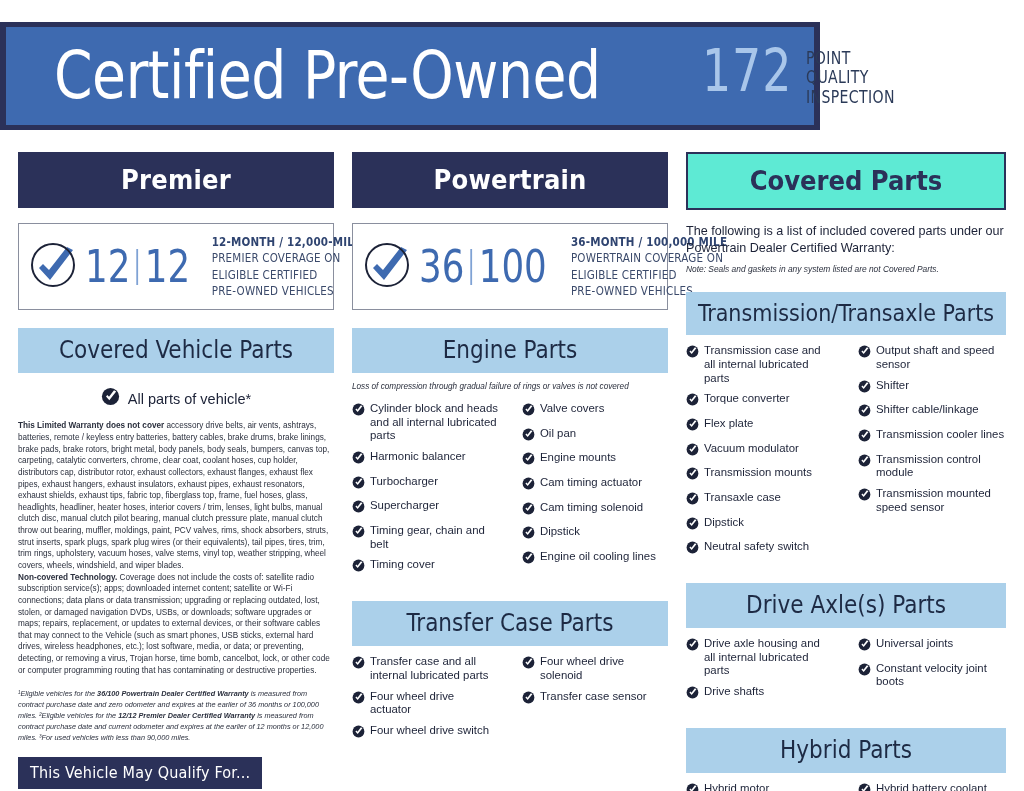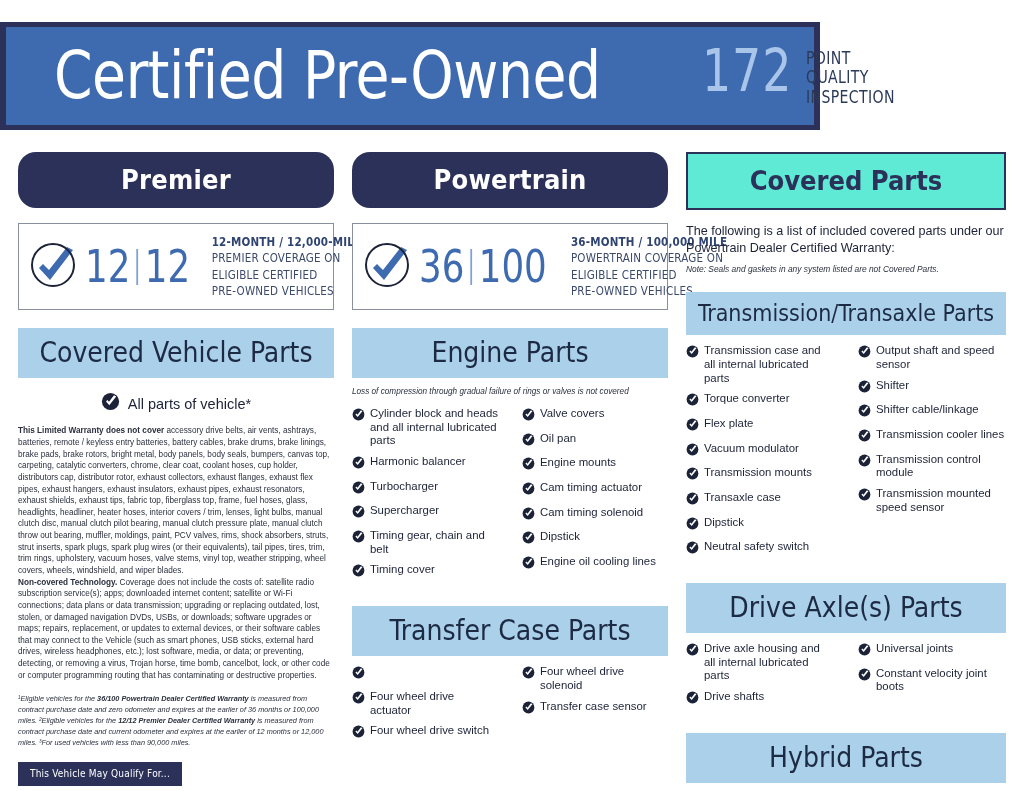--- a/index.html
+++ b/index.html
@@ -87,21 +87,20 @@
   
   .dark-bar {
     background: #2b3159;
     color: #ffffff;
     text-align: center;
     font-family: "Liberation Sans Narrow", "DejaVu Sans Condensed", "Liberation Sans", sans-serif;
     font-size: 27px;
     font-weight: bold;
     padding: 12px 4px 13px;
     letter-spacing: 0.2px;
-    border-radius: 18px;
   }
   
   .outline-bar {
     border: 2px solid #2b3159;
     background: #5eead4;
     color: #2b3159;
     text-align: center;
     font-family: "Liberation Sans Narrow", "DejaVu Sans Condensed", "Liberation Sans", sans-serif;
     font-size: 27px;
     font-weight: bold;
@@ -156,21 +155,21 @@
     white-space: nowrap;
   }
   .badge-text .b1 { font-weight: bold; color: #2f4470; }
 
   
   .light-bar {
     background: #abd0ea;
     color: #1d2a44;
     text-align: center;
     font-family: "Liberation Sans Narrow", "DejaVu Sans Condensed", "Liberation Sans", sans-serif;
-    font-size: 28px;
+    font-size: 24px;
     padding: 8px 4px 9px;
     margin-top: 18px;
   }
   .light-bar.tight { font-size: 23px; }
 
   
   .all-parts-row {
     display: flex;
     align-items: center;
     justify-content: center;
@@ -199,21 +198,21 @@
     color: #2a2f3d;
     margin-top: 13px;
   }
   .footnote b { font-style: italic; font-weight: bold; }
 
   .qualify-btn {
     display: inline-block;
     margin-top: 13px;
     background: #2b3159;
     color: #ffffff;
-    font-size: 10px;
+    font-size: 16px;
     padding: 6px 12px 7px;
     border: 0;
     font-family: "Liberation Sans Narrow", "DejaVu Sans Condensed", "Liberation Sans", sans-serif;
     letter-spacing: 0.2px;
     cursor: pointer;
   }
 
   
   .checklist {
     display: flex;
@@ -449,20 +448,21 @@
     </div>
 
     <div class="light-bar">Transfer Case Parts</div>
     <div class="checklist">
       <div class="cl-col">
           <div class="cl-item">
             <span class="cktick"><svg width="13" height="13" viewBox="0 0 19 19" aria-hidden="true">
                 <circle cx="9.5" cy="9.5" r="8.6" fill="#1c2237"></circle>
                 <path d="M5 9.6 L8.3 13.2 L15.2 4.6 L13 3.2 L8 9.7 L6.4 8 Z" fill="#ffffff"></path>
               </svg></span>
+            <span class="cl-text">Transfer case and all internal lubricated parts</span>
           </div>
           <div class="cl-item">
             <span class="cktick"><svg width="13" height="13" viewBox="0 0 19 19" aria-hidden="true">
                 <circle cx="9.5" cy="9.5" r="8.6" fill="#1c2237"></circle>
                 <path d="M5 9.6 L8.3 13.2 L15.2 4.6 L13 3.2 L8 9.7 L6.4 8 Z" fill="#ffffff"></path>
               </svg></span>
             <span class="cl-text">Four wheel drive actuator</span>
           </div>
           <div class="cl-item">
             <span class="cktick"><svg width="13" height="13" viewBox="0 0 19 19" aria-hidden="true">

